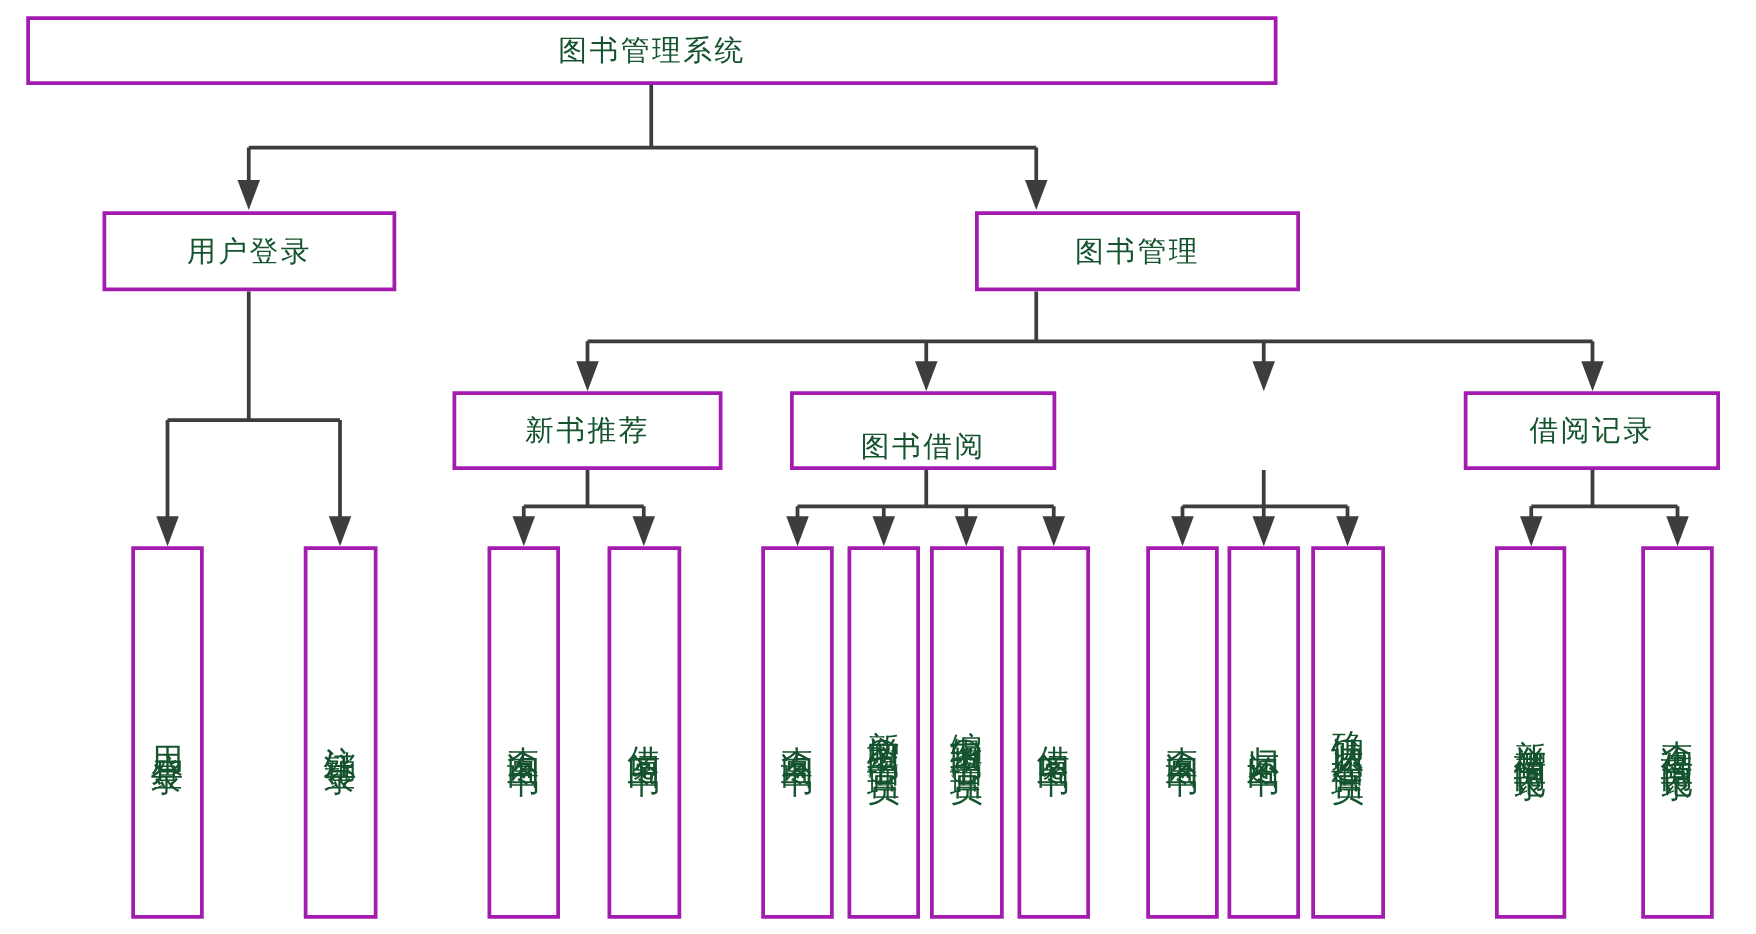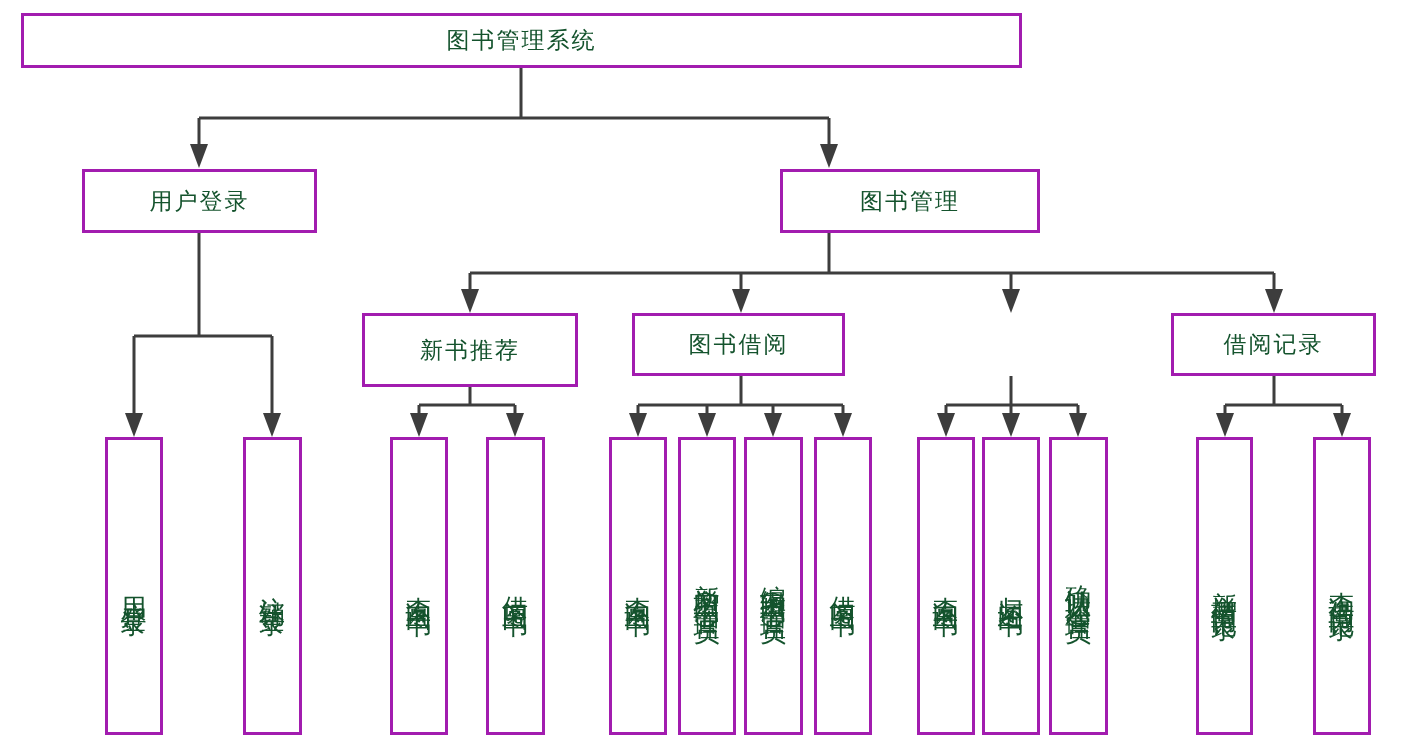--- a/index.html
+++ b/index.html
@@ -98,24 +98,24 @@
     <span>图书管理系统</span>
   </div>
 
   <div class="box hlabel" style="left:82px; top:169px; width:235px; height:64px;">
     <span>用户登录</span>
   </div>
   <div class="box hlabel" style="left:736px; top:169px; width:260px; height:64px;margin-left:44px;">
     <span>图书管理</span>
   </div>
 
-  <div class="box hlabel" style="left:362px; top:313px; width:216px; height:74px;">
+  <div class="box hlabel" style="left:362px; top:313px; width:216px; height:63px;">
     <span>新书推荐</span>
   </div>
-  <div class="box hlabel" style="left:632px; top:313px; width:213px; height:63px;">
+  <div class="box hlabel" style="left:632px; top:313px; width:213px; height:63px;align-items:flex-end;">
     <span>图书借阅</span>
   </div>
   <div class="box hlabel" style="left:1171px; top:313px; width:205px; height:63px;">
     <span>借阅记录</span>
   </div>
 
   <div class="box leaf" style="left:105px; top:437px; width:58px; height:298px;">
     <span>用户登录</span>
   </div>
   <div class="box leaf" style="left:243px; top:437px; width:59px; height:298px;">

